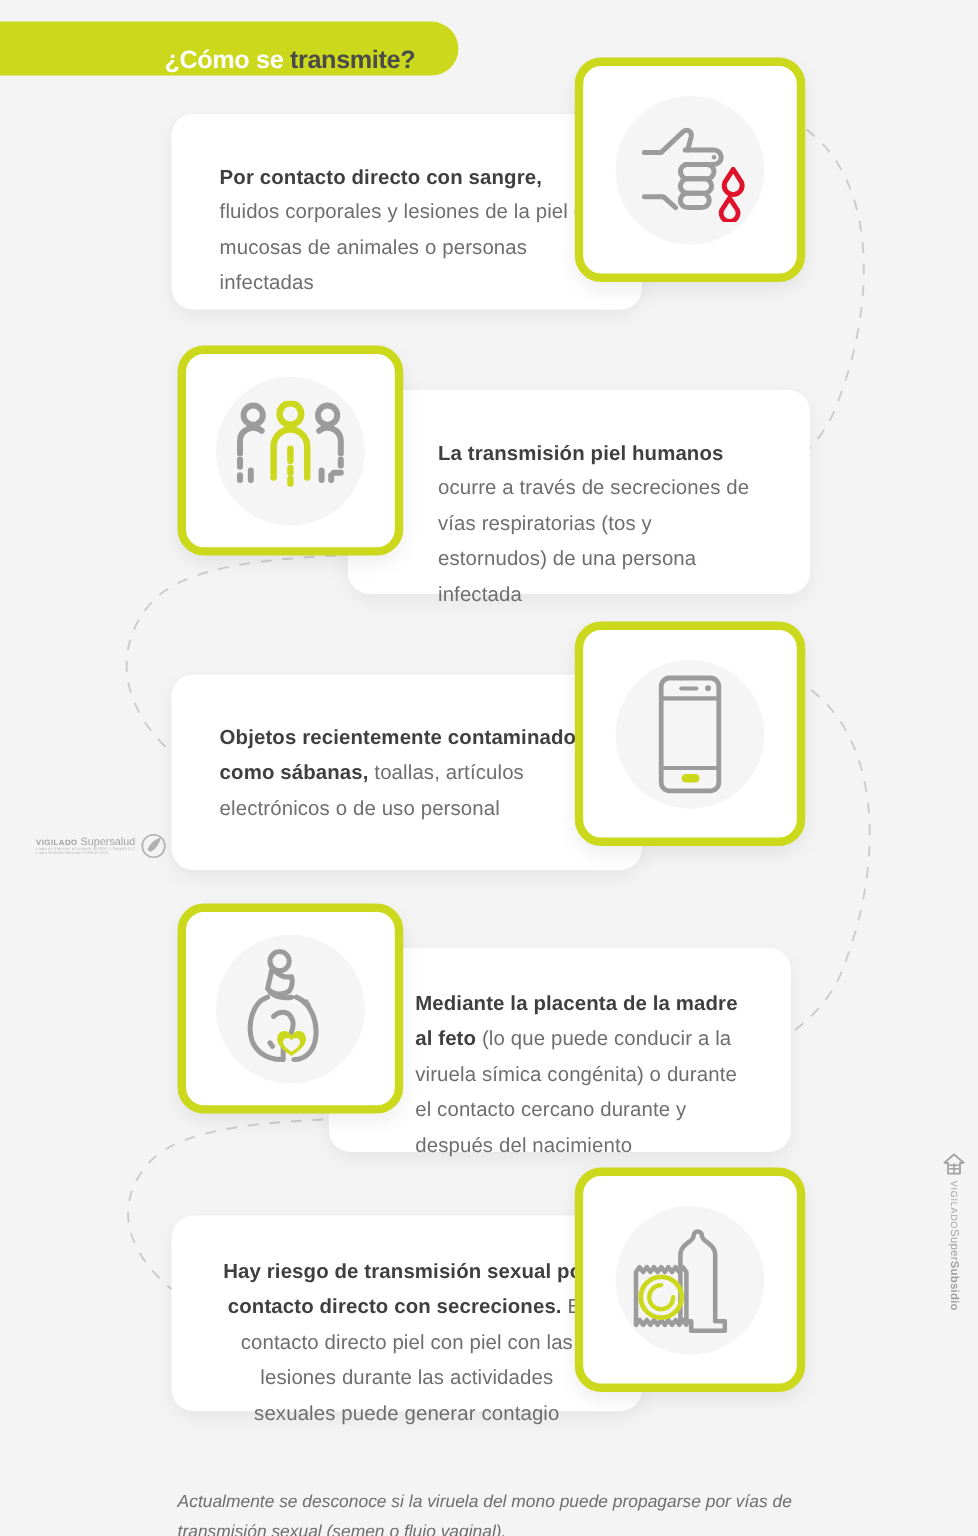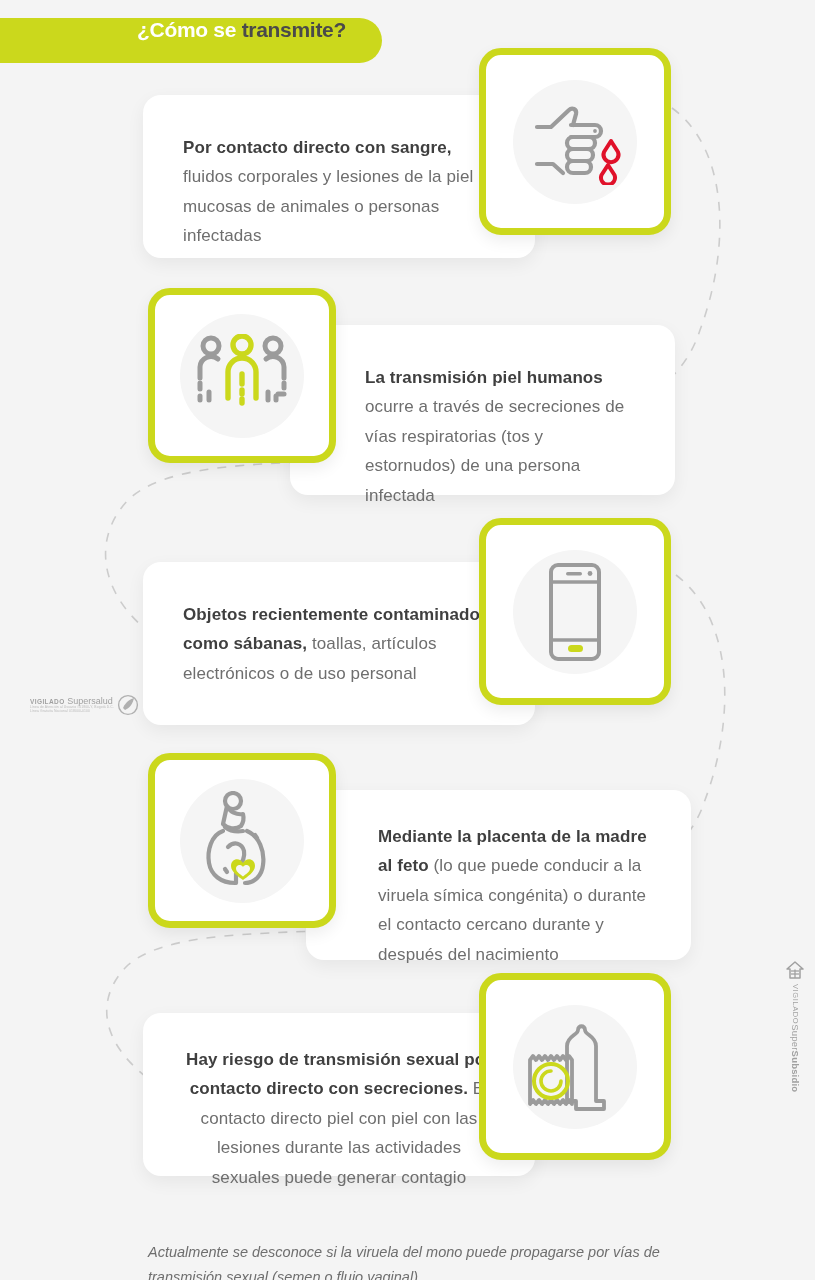--- a/index.html
+++ b/index.html
@@ -17,21 +17,21 @@
   .header-banner {
     position: absolute;
     left: 0;
     top: 18px;
     width: 382px;
     height: 45px;
     background: #cbd81c;
     border-top-right-radius: 24px;
     border-bottom-right-radius: 24px;
     display: flex;
-    align-items: flex-start;
+    align-items: flex-end;
     justify-content: flex-end;
     padding-right: 36px;
   }
   .header-title {
     font-size: 21px;
     font-weight: bold;
     letter-spacing: -0.3px;
     white-space: nowrap;
   }
   .header-title .part-a { color: #ffffff; }
@@ -229,21 +229,21 @@
       <rect x="8" y="3" width="48" height="94" rx="7" fill="none" stroke="#9b9b9b" stroke-width="4"></rect>
       <line x1="8" y1="20" x2="56" y2="20" stroke="#9b9b9b" stroke-width="3.4"></line>
       <line x1="8" y1="78" x2="56" y2="78" stroke="#9b9b9b" stroke-width="3.4"></line>
       <rect x="23" y="10" width="16" height="3.4" rx="1.7" fill="#9b9b9b"></rect>
       <circle cx="47" cy="11.5" r="2.4" fill="#9b9b9b"></circle>
       <rect x="25" y="83" width="15" height="7" rx="3.5" fill="#cbd81c"></rect>
     </svg>
   </div>
 </div>
 
-<div class="text-card" style="left:306px; top:790px; width:385px; height:170px;">
+<div class="text-card" style="left:274px; top:790px; width:385px; height:170px;">
   <div class="inner" style="padding-left:72px; padding-top:32px;">
     <b>Mediante la placenta de la madre al feto</b><span> (lo que puede conducir a la viruela símica congénita) o durante el contacto cercano durante y después del nacimiento</span>
   </div>
 </div>
 <div class="icon-box" style="left:148px; top:753px; width:188px; height:175px;">
   <div class="icon-disc">
     <svg width="78" height="100" viewBox="0 0 78 100">
       <g fill="none" stroke="#9b9b9b" stroke-width="4.2" stroke-linecap="round" stroke-linejoin="round">
         <circle cx="30" cy="10" r="8"></circle>
         <path d="M24 15 a15 15 0 0 0 16 8 a15 15 0 0 1 -2 12 a14 14 0 0 1 -18 -2 z"></path>

